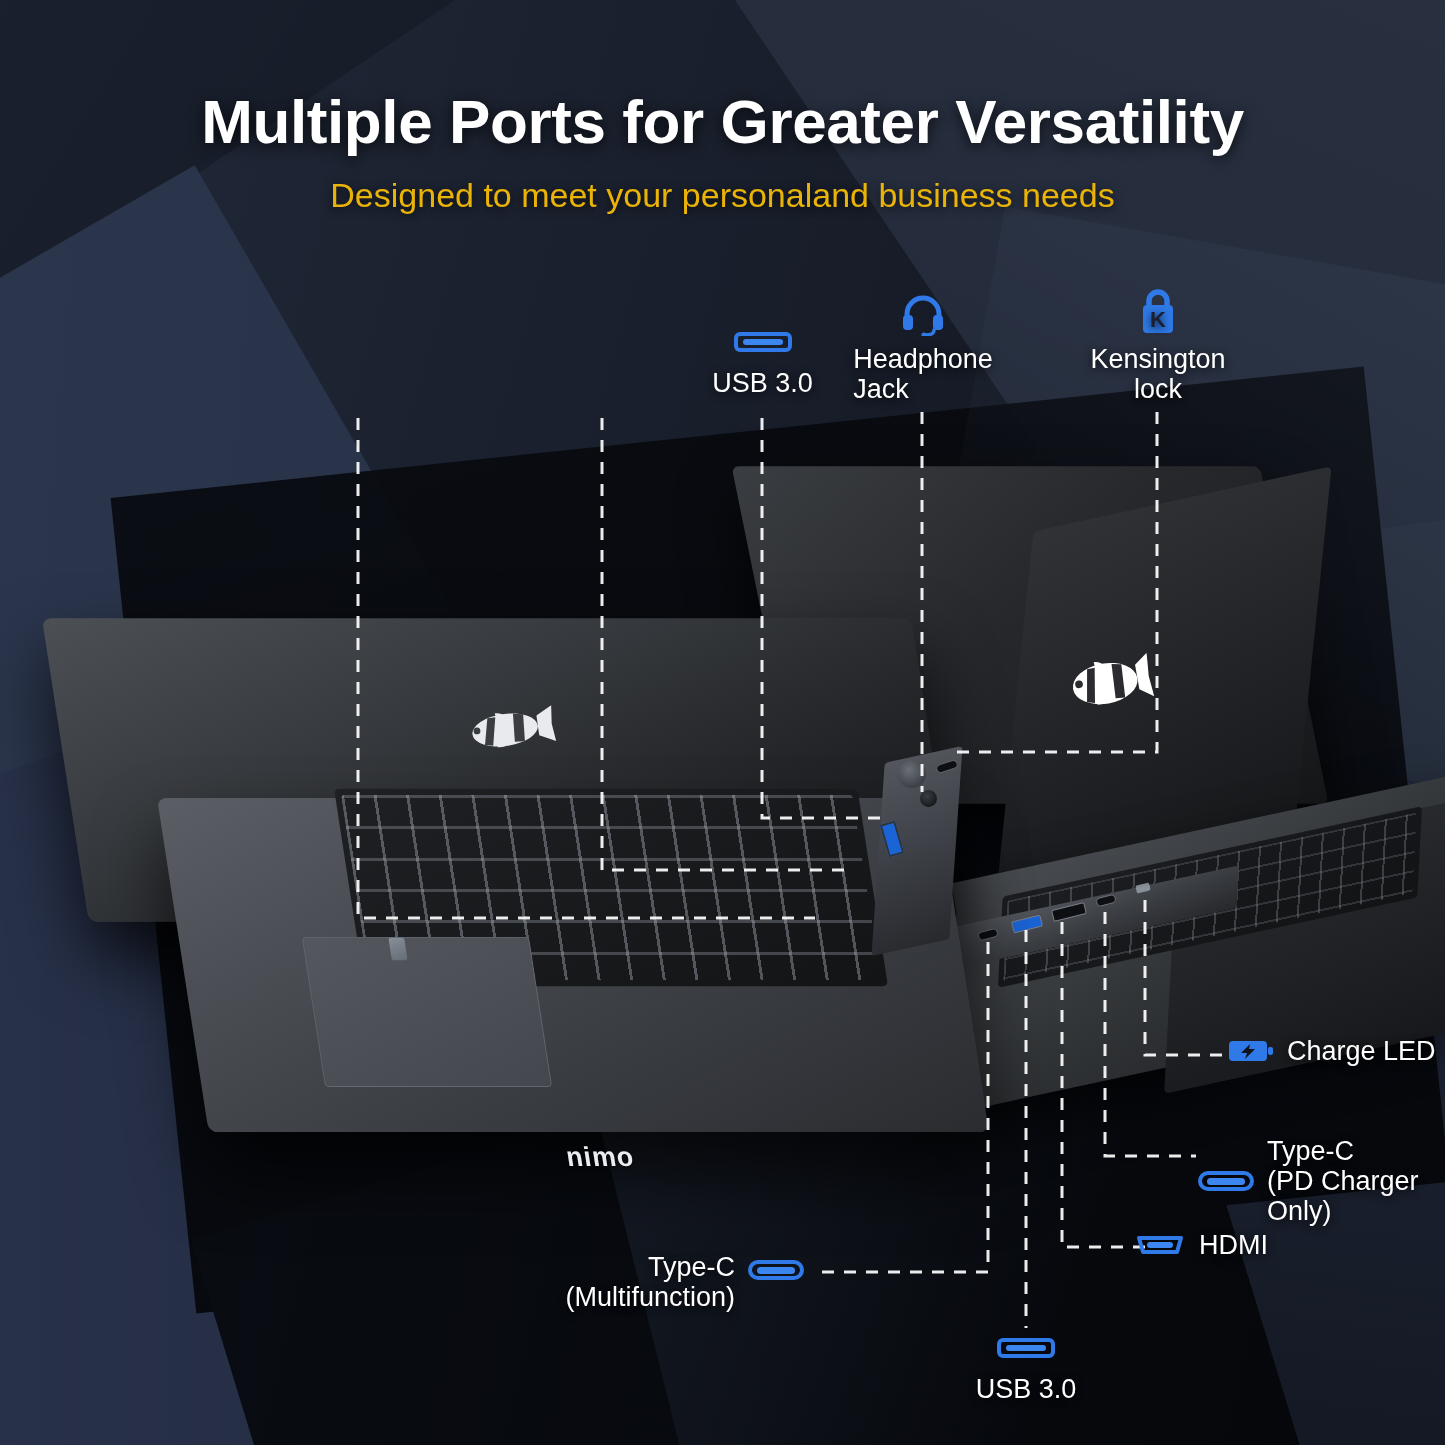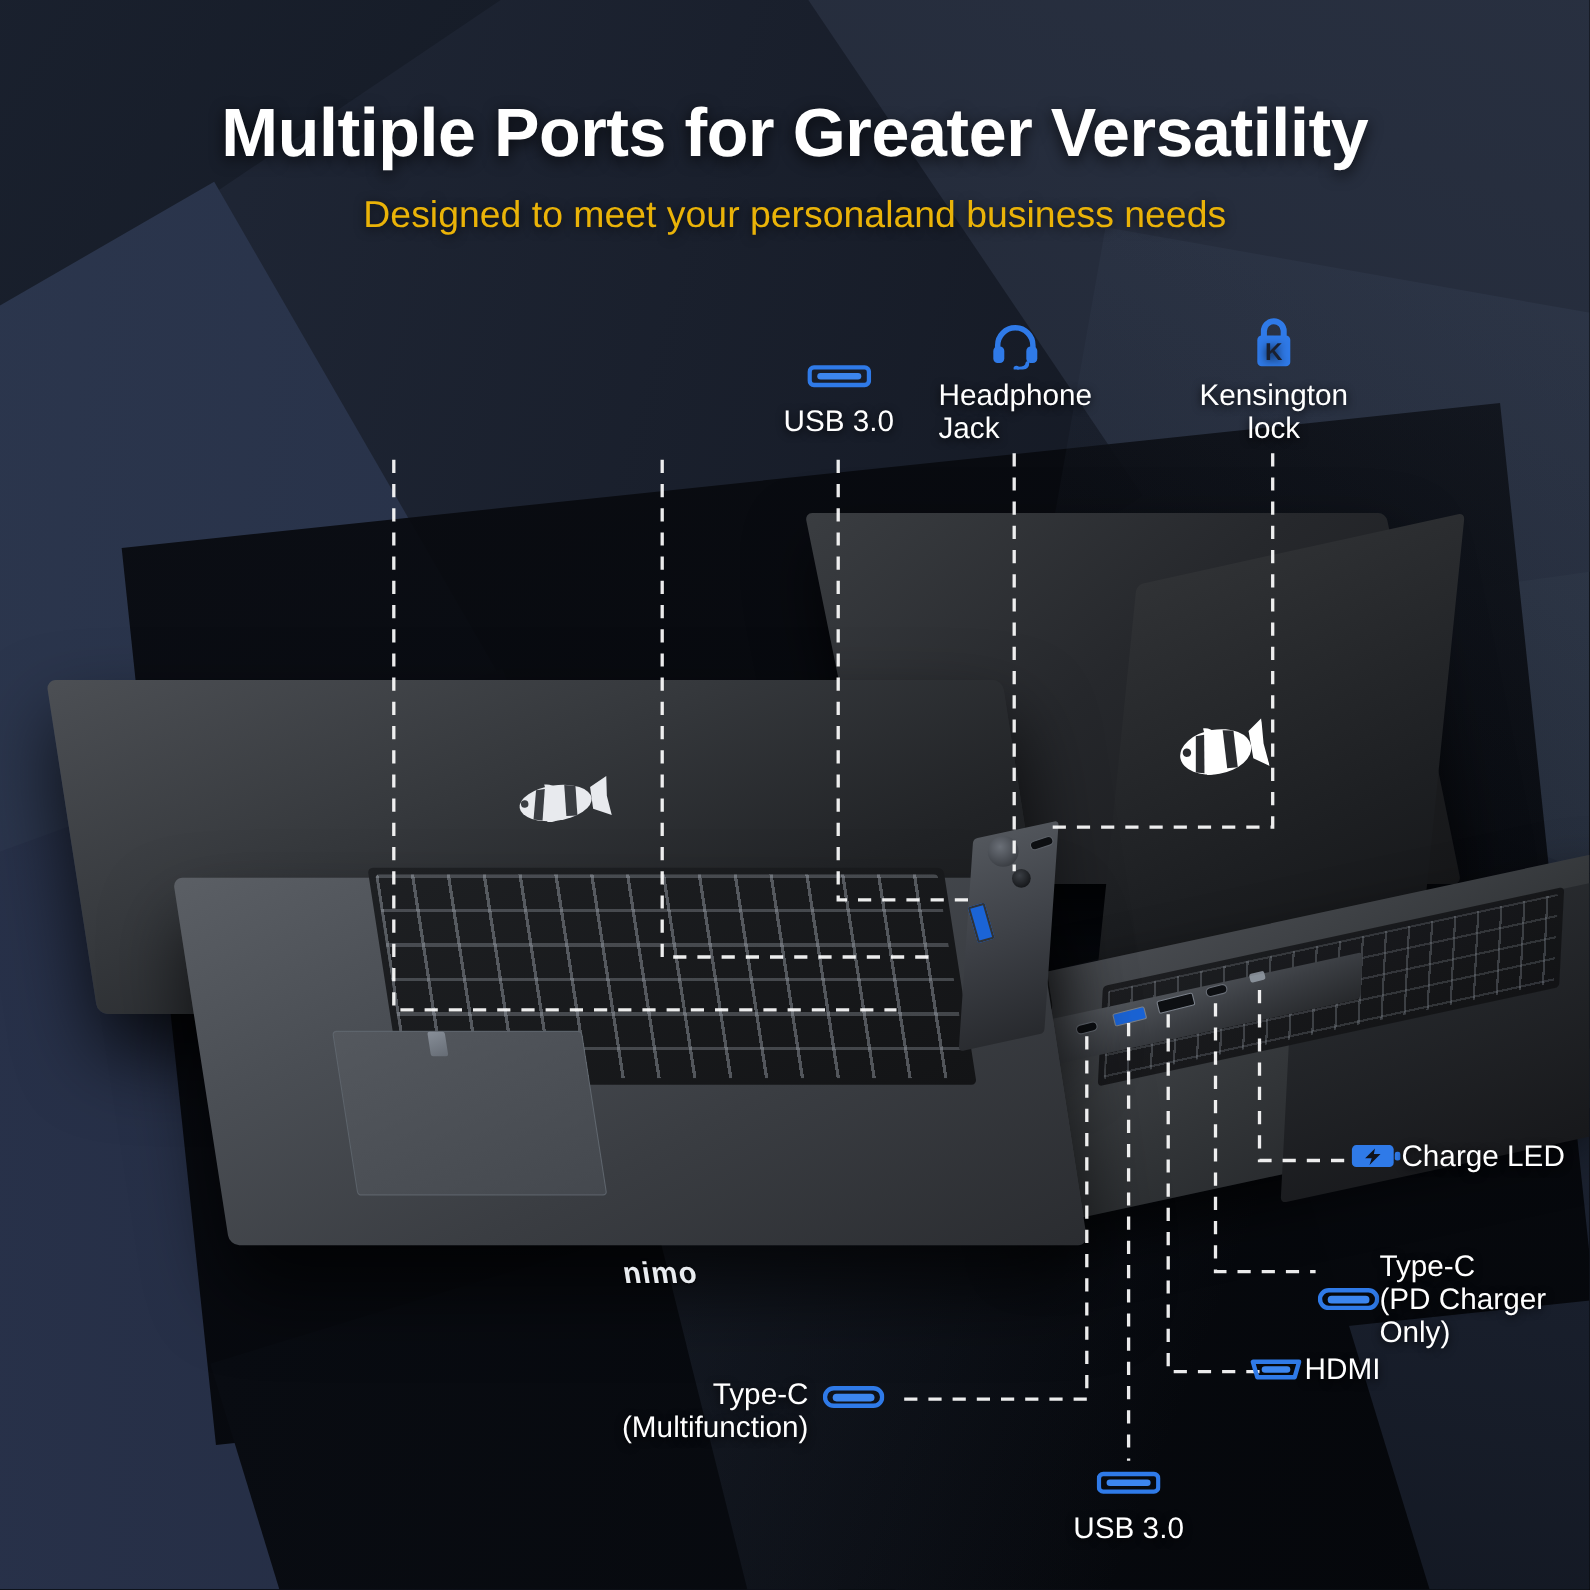--- a/index.html
+++ b/index.html
@@ -213,21 +213,21 @@
          background:#9aa2ad;opacity:.8;transform:rotate(-14deg);}
 
   
   .leaders{position:absolute;inset:0;pointer-events:none;}
 
   
   .label{position:absolute;color:#fff;text-shadow:0 2px 8px rgba(0,0,0,.85);}
   .lbl-txt{font-size:27px;line-height:1.12;white-space:pre-line;}
 
   .col-label{display:flex;flex-direction:column;align-items:center;}
-  .row-label{display:flex;flex-direction:row;align-items:center;}
+  .row-label{display:flex;flex-direction:row;align-items:center;gap:13px;}
 
   .ico{display:block;}
   .ico-wrap{line-height:0;}
 </style>
 </head>
 <body>
 
 <div id="stage">
 
   <div class="bg">

